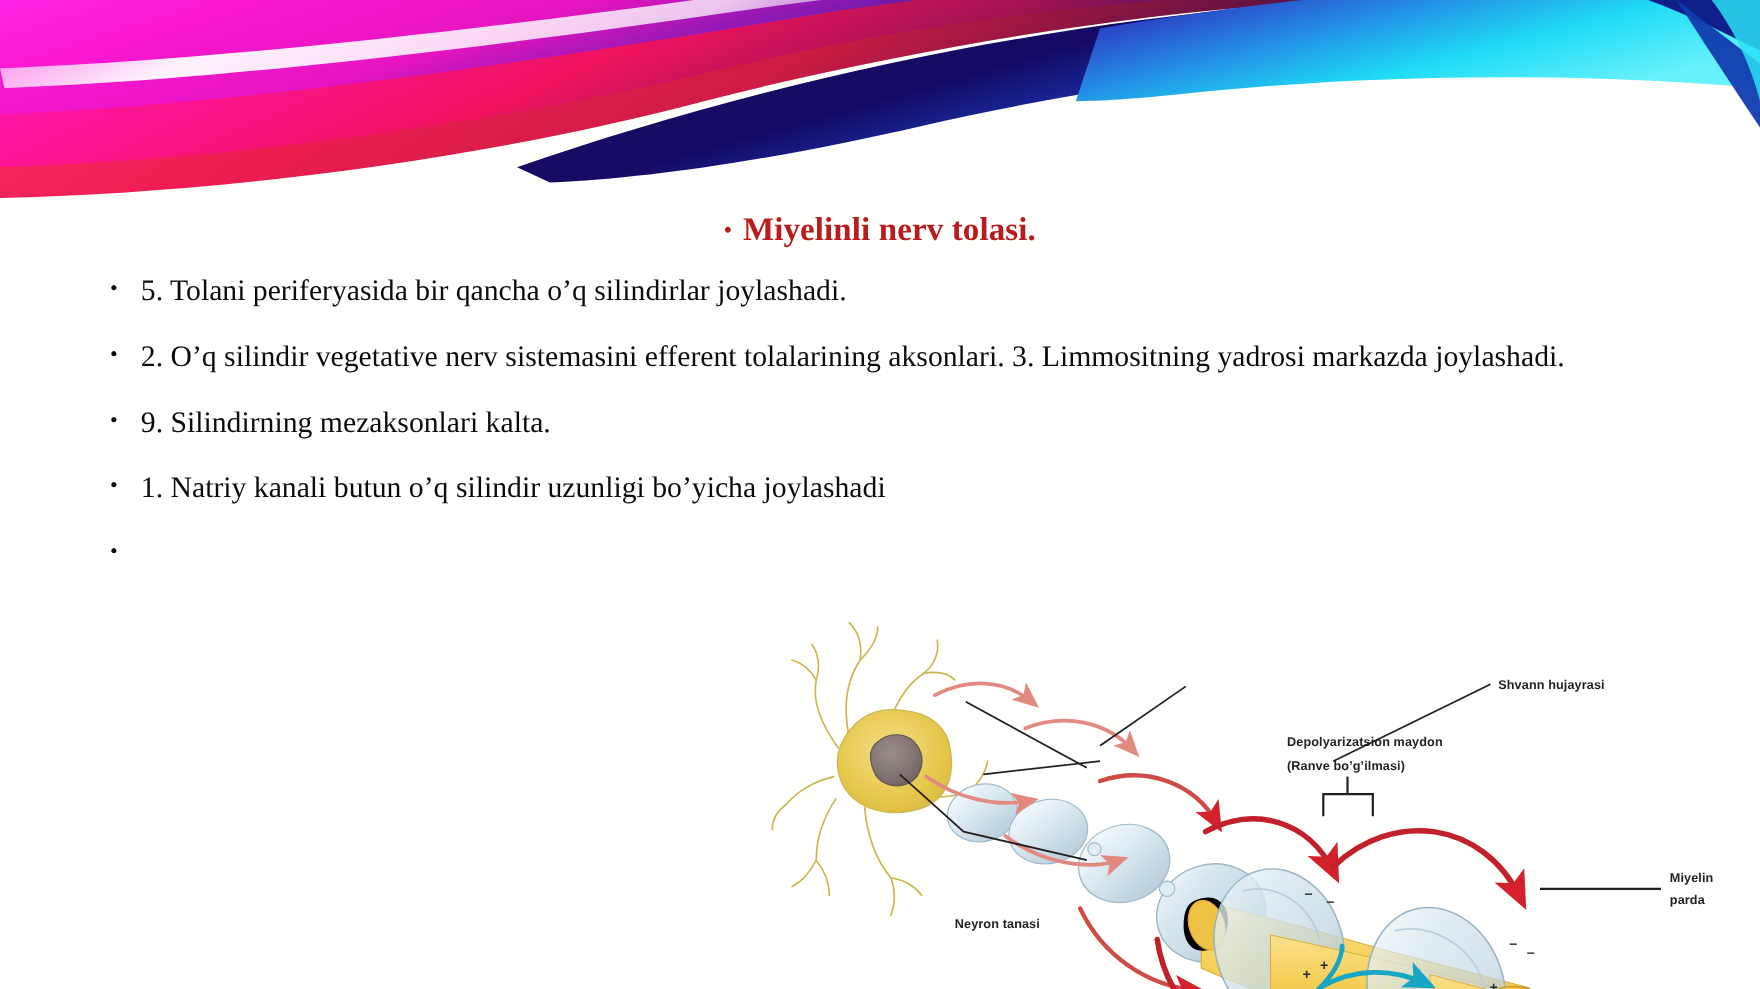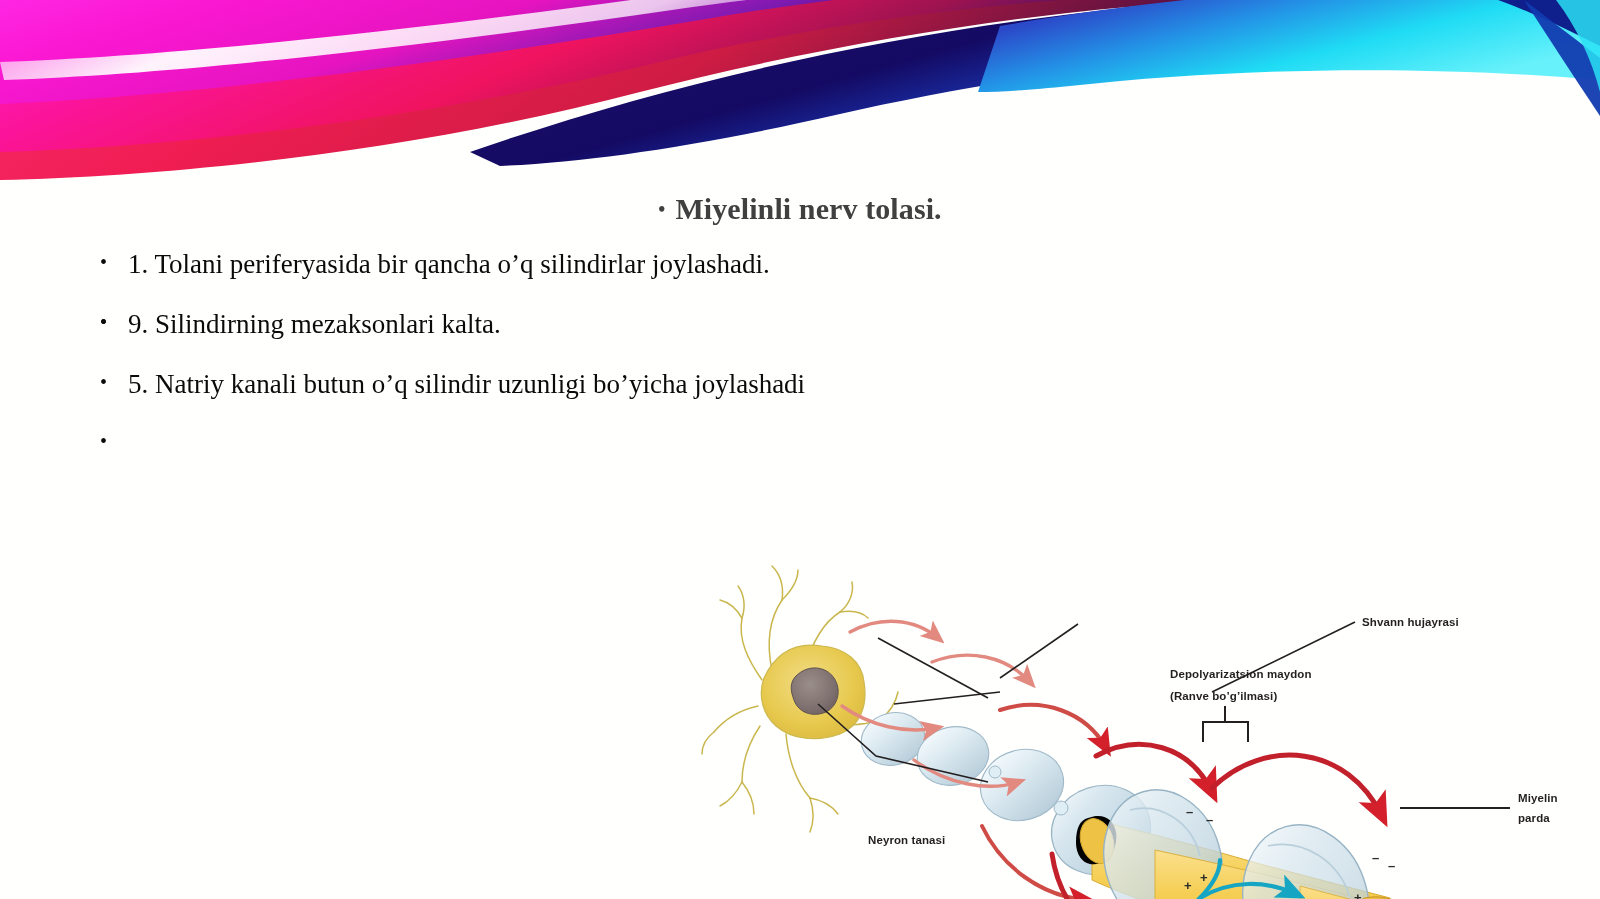--- a/index.html
+++ b/index.html
@@ -36,21 +36,21 @@
     width: 1600px;
   }
   .title-line {
     position: absolute;
     left: 0;
     top: 192px;
     width: 1600px;
     text-align: center;
     font-size: 30px;
     font-weight: bold;
-    color: #404040;
+    color: #b91c1c;
     letter-spacing: 0.1px;
   }
   .title-line .b-dot {
     font-size: 20px;
     vertical-align: 3px;
     margin-right: 10px;
   }
 
   ul.bullets {
     position: absolute;
@@ -169,32 +169,33 @@
 
   <div class="content">
 
     <div class="title-line">
       <span class="b-dot">•</span><span>Miyelinli nerv tolasi.</span>
     </div>
 
     <ul class="bullets">
       <li>
         <span class="dot">•</span>
-        <span>1. Tolani periferyasida bir qancha o’q silindirlar joylashadi.</span>
+        <span>5. Tolani periferyasida bir qancha o’q silindirlar joylashadi.</span>
       </li>
       <li class="wide">
         <span class="dot">•</span>
+        <span>2. O’q silindir vegetative nerv sistemasini efferent tolalarining aksonlari. 3. Limmositning yadrosi markazda joylashadi.</span>
       </li>
       <li>
         <span class="dot">•</span>
         <span>9. Silindirning mezaksonlari kalta.</span>
       </li>
       <li>
         <span class="dot">•</span>
-        <span>5. Natriy kanali butun o’q silindir uzunligi bo’yicha joylashadi</span>
+        <span>1. Natriy kanali butun o’q silindir uzunligi bo’yicha joylashadi</span>
       </li>
       <li>
         <span class="dot">•</span>
       </li>
     </ul>
   </div>
 
   <div class="diagram">
     <svg width="900" height="379" viewBox="0 0 900 379" xmlns="http://www.w3.org/2000/svg">
       <defs>

